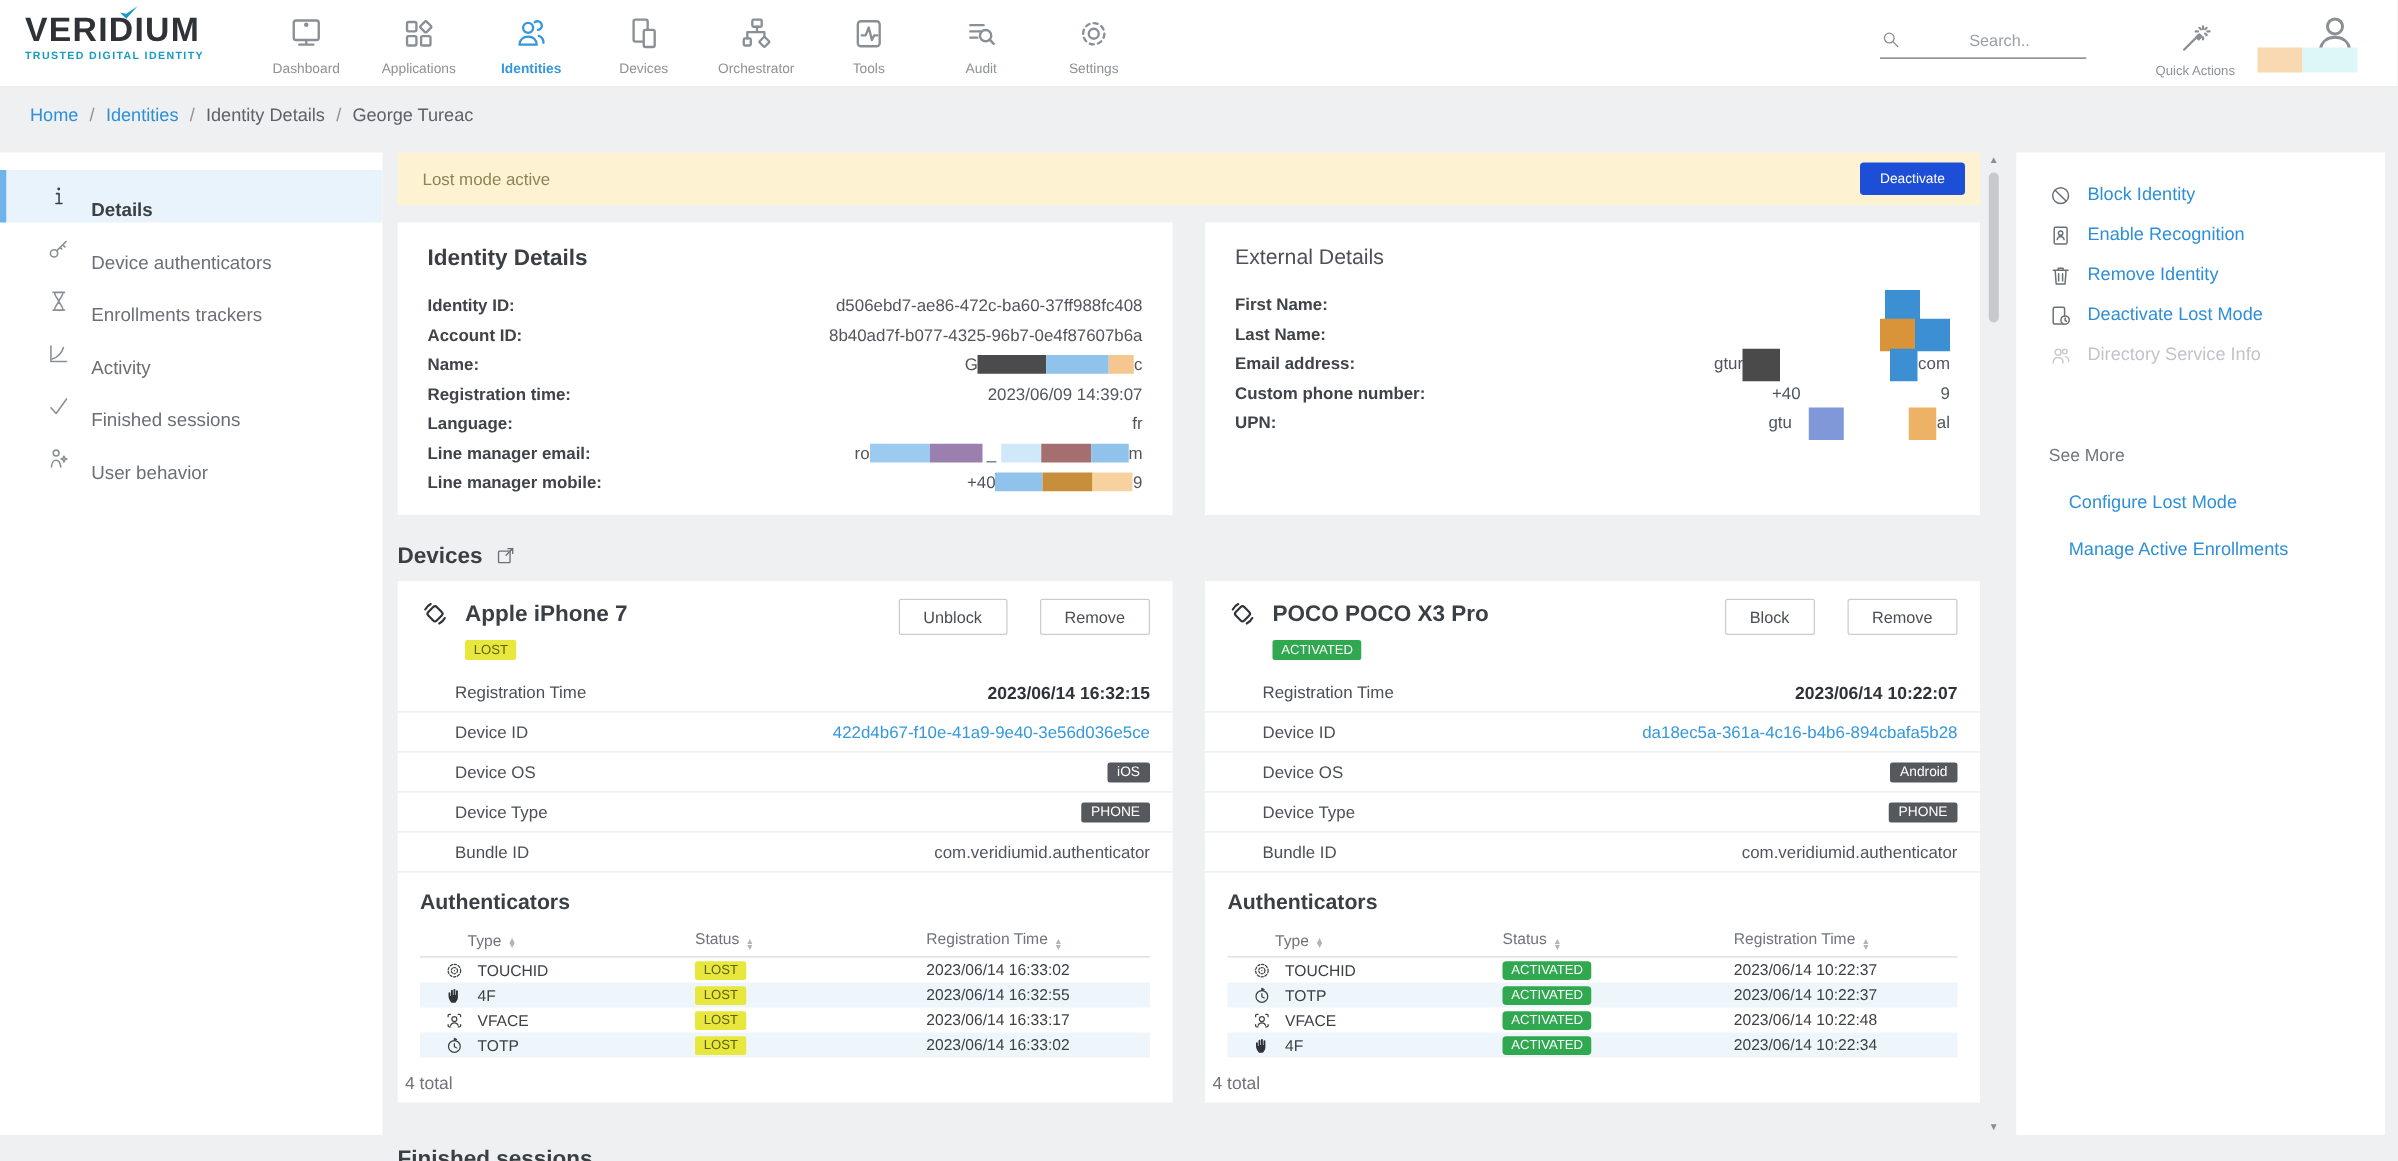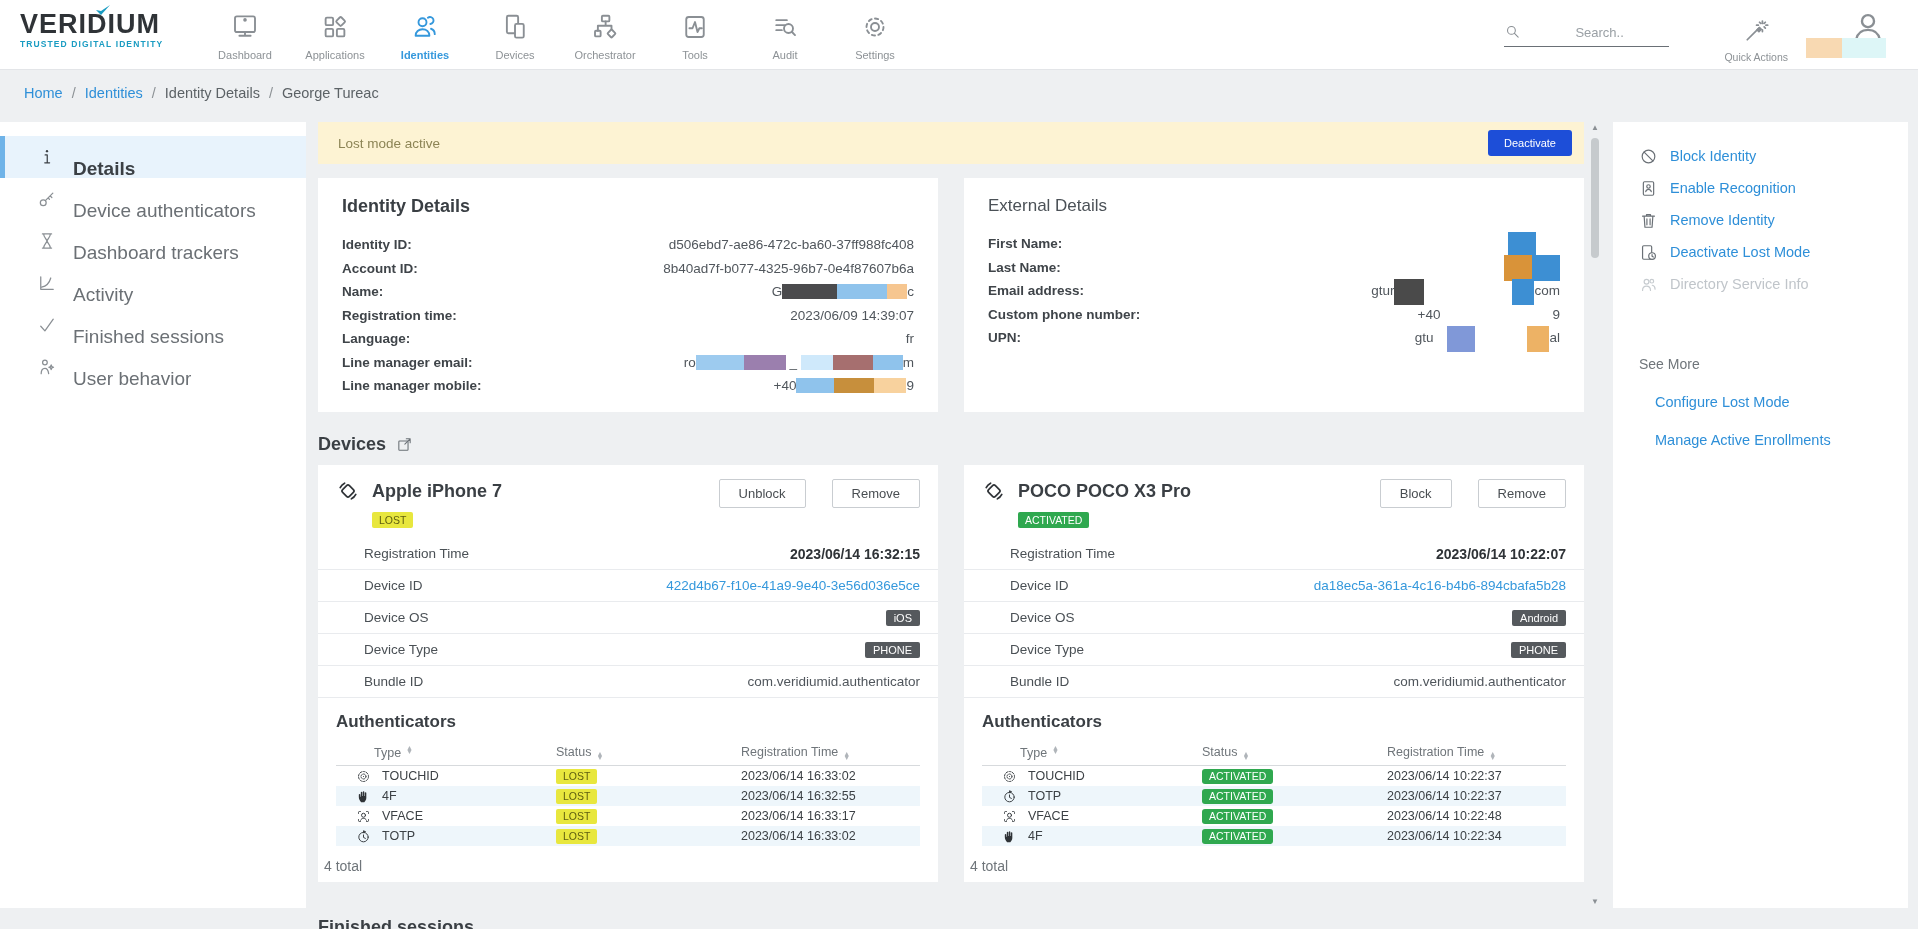--- a/index.html
+++ b/index.html
@@ -40,21 +40,21 @@
   .breadcrumb { height:46px; display:flex; align-items:center; padding-left:24px; font-size:14.5px; color:#5c6266; }
   .breadcrumb a { color:#2e8fd8; text-decoration:none; cursor:pointer; }
   .breadcrumb .sep { margin:0 9px; color:#8d9296; }
 
   
   .main { position:relative; height:813px; }
   .sidebar { position:absolute; left:0; top:6px; bottom:21px; width:306px; background:#fff; padding-top:14px; }
   .side-item { height:42px; display:flex; align-items:center; padding-left:32px; cursor:pointer;
     border-left:5px solid transparent; color:#6b7075; }
   .side-item svg { width:20px; height:20px; margin-right:16px; }
-  .side-item .side-label { font-size:19px;margin-top:23px; }
+  .side-item .side-label { font-size:15px;margin-top:23px; }
   .side-item.active { background:#e8f3fc; border-left-color:#6fb3e8; }
   .side-item.active .side-label { color:#3b4045; font-weight:bold; }
   .side-item.active .ic { stroke:#3b4045; }
 
   .content { position:absolute; left:318px; top:6px; width:1266px; bottom:0; overflow:hidden; }
 
   
   .banner { height:42px; background:#fdf3d3; display:flex; align-items:center; padding:0 12px 0 20px; }
   .banner-text { font-size:13.5px; color:#8c8455; }
   .banner-btn { margin-left:auto; background:#1d4ed8; color:#fff; border:none; border-radius:3px;
@@ -94,21 +94,21 @@
   .frow .fv { flex:1; text-align:right; color:#50565c; }
   .fv.bold { font-weight:bold; color:#2f3337; font-size:14px; }
   .fv.link { color:#3598dc; cursor:pointer; }
   .os-badge { display:inline-block; background:#55595d; color:#fff; font-size:11px; padding:2px 8px; border-radius:2px; }
   .auth-title { font-size:17px; font-weight:bold; color:#3a3f44; margin:14px 0 8px; padding-left:18px; }
   .auth-table { margin:0 18px; }
   .ath { display:flex; align-items:center; height:26px; font-size:12.5px; color:#6f757a;
     border-bottom:1px solid #d7dadd; }
   .atr { display:flex; align-items:center; height:20px; font-size:12.5px; color:#3c4145; }
   .atr:nth-child(odd) { background:#eef6fb; }
-  .col-type { width:220px; display:flex; align-items:flex-start; padding-left:20px; }
+  .col-type { width:220px; display:flex; align-items:flex-end; padding-left:20px; }
   .col-status { width:185px; }
   .col-time { flex:1; }
   .ath .col-type { padding-left:38px; }
   .sort-icon { display:inline-flex; flex-direction:column; margin-left:5px; color:#b0b5ba; font-size:7px; line-height:4.5px; }
   .sort-icon::before { content:"▲"; }
   .sort-icon::after { content:"▼"; }
   .atr .col-type svg { width:15px; height:15px; margin-right:11px; }
   .atype-ic { stroke:#3c4145; stroke-width:1.6; }
   .st-badge { display:inline-block; font-size:10.5px; padding:1.5px 7px; border-radius:2px; }
   .st-lost { background:#e8e73e; color:#5f5f10; }
@@ -292,21 +292,21 @@
           </svg>
         </span>
       <span class="side-label">Device authenticators</span>
     </div>
     <div class="side-item">
       <span>
           <svg viewBox="0 0 24 24" class="ic" width="20" height="20">
             <path d="M6.5 3.5h11M6.5 20.5h11M8 3.5c0 4 3.2 5.5 4 8.5-.8 3-4 4.5-4 8.5M16 3.5c0 4-3.2 5.5-4 8.5.8 3 4 4.5 4 8.5"></path>
           </svg>
         </span>
-      <span class="side-label">Dashboard trackers</span>
+      <span class="side-label">Enrollments trackers</span>
     </div>
     <div class="side-item">
       <span>
           <svg viewBox="0 0 24 24" class="ic" width="20" height="20">
             <path d="M4.5 4.5v15h15"></path>
             <path d="M5.5 17c5-1 9.5-5.5 11-11"></path>
           </svg>
         </span>
       <span class="side-label">Activity</span>
     </div>

